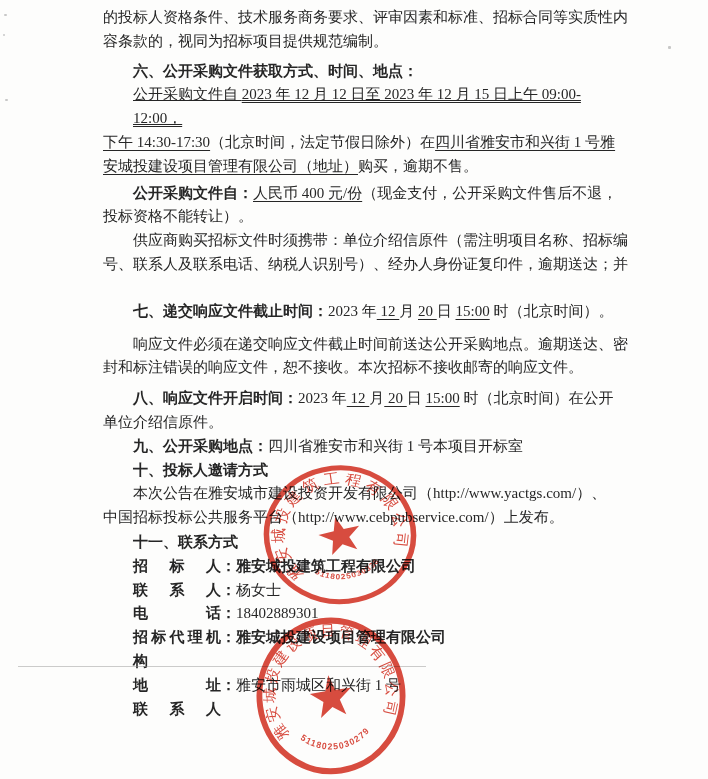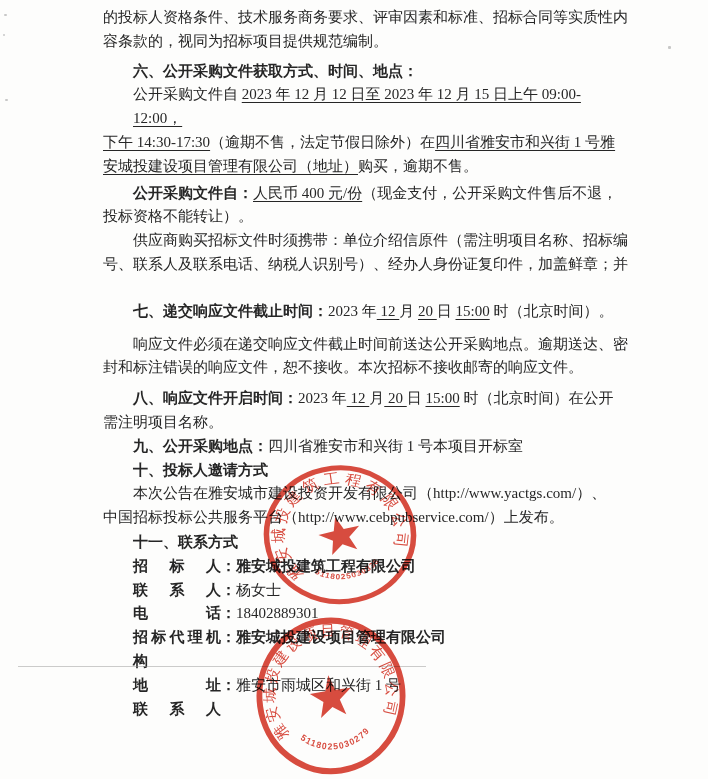--- a/index.html
+++ b/index.html
@@ -44,32 +44,32 @@
 </style>
 </head>
 <body>
 
 <div id="page">
 
   <div id="doc">
       <div class="line"><span>的投标人资格条件、技术服务商务要求、评审因素和标准、招标合同等实质性内</span></div>
       <div class="line"><span>容条款的，视同为招标项目提供规范编制。</span></div>
       <div class="line" style="margin-top: 6px; padding-left: 30px;"><span class="b">六、公开采购文件获取方式、时间、地点：</span></div>
-      <div class="line" style="padding-left: 30px;"><span>公开采购文件自 </span><span class="u">2023 年 12 月 12 日至 2023 年 12 月 15 日上午 09:00-12:00，</span></div>
-      <div class="line"><span class="u">下午 14:30-17:30</span><span>（逾期不售，法定节假日除外）在</span><span class="u">四川省雅安市和兴街 1 号雅</span></div>
+      <div class="line" style="padding-left: 30px; text-decoration: underline;"><span>公开采购文件自 </span><span class="u">2023 年 12 月 12 日至 2023 年 12 月 15 日上午 09:00-12:00，</span></div>
+      <div class="line"><span class="u">下午 14:30-17:30</span><span>（北京时间，法定节假日除外）在</span><span class="u">四川省雅安市和兴街 1 号雅</span></div>
       <div class="line"><span class="u">安城投建设项目管理有限公司（地址）</span><span>购买，逾期不售。</span></div>
       <div class="line" style="margin-top: 3px; padding-left: 30px;"><span class="b">公开采购文件自：</span><span class="u">人民币 400 元/份</span><span>（现金支付，公开采购文件售后不退，</span></div>
       <div class="line"><span>投标资格不能转让）。</span></div>
       <div class="line" style="padding-left: 30px;"><span>供应商购买招标文件时须携带：单位介绍信原件（需注明项目名称、招标编</span></div>
-      <div class="line"><span>号、联系人及联系电话、纳税人识别号）、经办人身份证复印件，加盖鲜章；并</span></div>
+      <div class="line"><span>号、联系人及联系电话、纳税人识别号）、经办人身份证复印件，逾期送达；并</span></div>
       <div class="line" style="margin-top: 23px; padding-left: 30px;"><span class="b">七、递交响应文件截止时间：</span><span>2023 年</span><span class="u"> 12 </span><span>月 </span><span class="u">20 </span><span>日 </span><span class="u">15:00</span><span> 时（北京时间）。</span></div>
       <div class="line" style="margin-top: 9px; padding-left: 30px;"><span>响应文件必须在递交响应文件截止时间前送达公开采购地点。逾期送达、密</span></div>
       <div class="line"><span>封和标注错误的响应文件，恕不接收。本次招标不接收邮寄的响应文件。</span></div>
       <div class="line" style="margin-top: 7px; padding-left: 30px;"><span class="b">八、响应文件开启时间：</span><span>2023 年</span><span class="u"> 12 </span><span>月</span><span class="u"> 20 </span><span>日 </span><span class="u">15:00</span><span> 时（北京时间）在公开</span></div>
-      <div class="line"><span>需注明项目名称。</span></div>
+      <div class="line"><span>单位介绍信原件。</span></div>
       <div class="line" style="padding-left: 30px;"><span class="b">九、公开采购地点：</span><span>四川省雅安市和兴街 1 号本项目开标室</span></div>
       <div class="line" style="padding-left: 30px;"><span class="b">十、投标人邀请方式</span></div>
       <div class="line" style="padding-left: 30px;"><span>本次公告在雅安城市建设投资开发有限公司（http://www.yactgs.com/）、</span></div>
       <div class="line"><span>中国招标投标公共服务平台（http://www.cebpubservice.com/）上发布。</span></div>
       <div class="line" style="margin-top: 1px; padding-left: 30px;"><span class="b">十一、联系方式</span></div>
       <div class="line" style="padding-left: 30px;"><span class="b lab">招标人</span><span class="b">：雅安城投建筑工程有限公司</span></div>
       <div class="line" style="padding-left: 30px;"><span class="b lab">联系人</span><span class="b">：</span><span>杨女士</span></div>
       <div class="line" style="padding-left: 30px;"><span class="b lab">电话</span><span class="b">：</span><span>18402889301</span></div>
       <div class="line" style="padding-left: 30px;"><span class="b lab">招标代理机构</span><span class="b">：雅安城投建设项目管理有限公司</span></div>
       <div class="line" style="padding-left: 30px;"><span class="b lab">地址</span><span class="b">：</span><span>雅安市雨城区和兴街 1 号</span></div>

